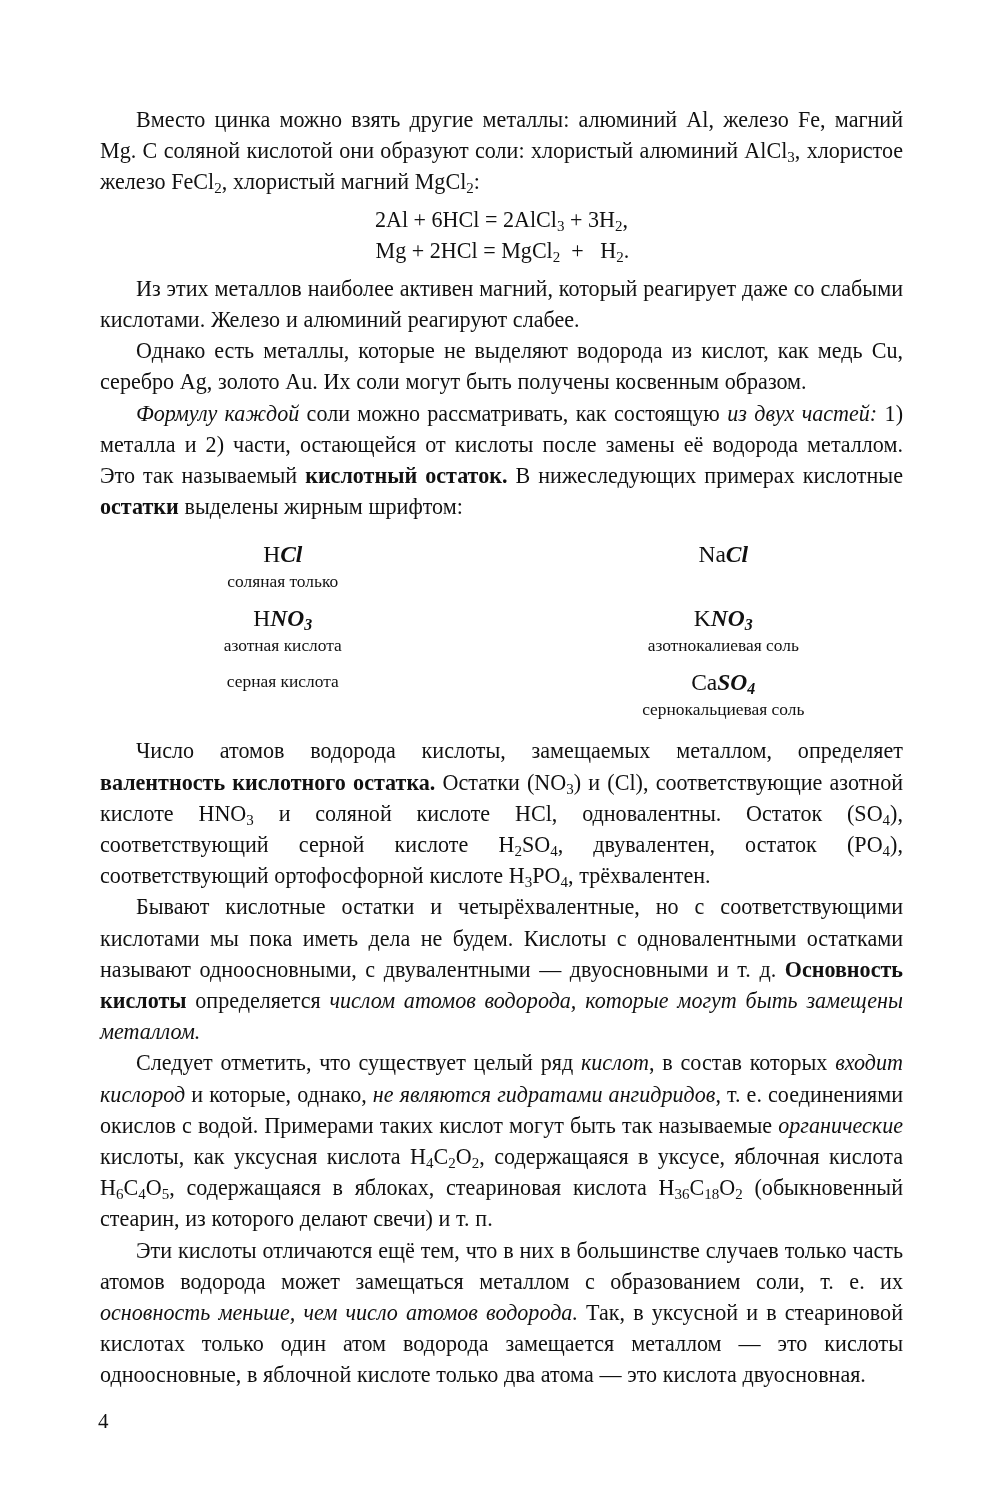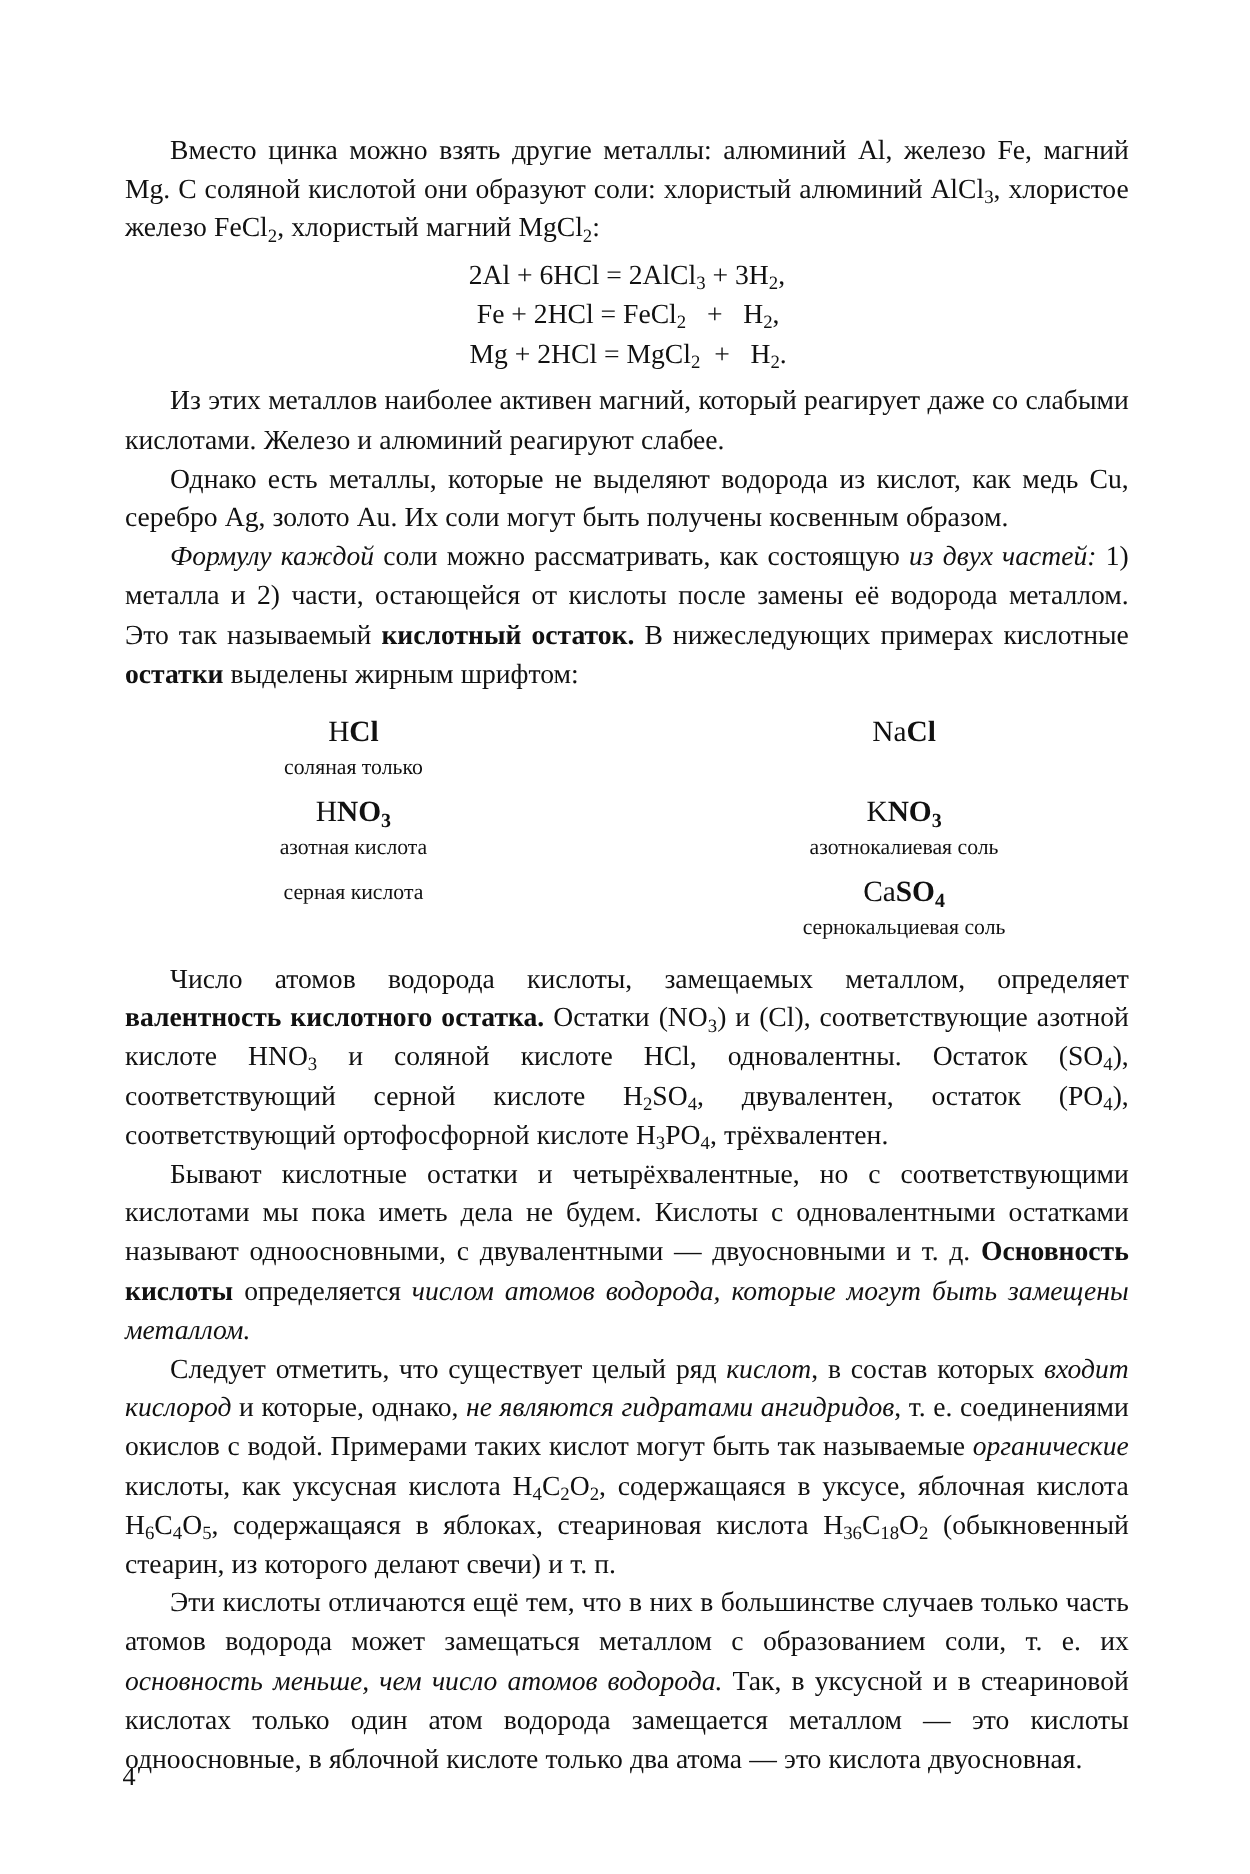--- a/index.html
+++ b/index.html
@@ -76,21 +76,21 @@
     text-align: center;
     box-sizing: border-box;
   }
   .formula-cell.left  { padding-right: 36px; }
   .formula-cell.right { padding-left: 42px; }
   .formula {
     font-size: 23.5px;
     line-height: 28px;
     white-space: nowrap;
   }
-  .formula .residue { font-weight: bold; }
+  .formula .residue { font-weight: bold; font-style: italic; }
   .caption {
     font-size: 17.4px;
     line-height: 23px;
     margin-top: 2px;
     white-space: nowrap;
   }
 
   .page-number {
     position: absolute;
     left: 98px;
@@ -104,21 +104,20 @@
 
 <div class="page">
 
   <div class="text-column">
 
     <p class="para"><span>Вместо цинка можно взять другие металлы: алюминий Al, железо Fe, магний Mg. С соляной кислотой они образуют соли: хлористый алюминий AlCl</span><sub>3</sub><span>, хлористое железо FeCl</span><sub>2</sub><span>, хлористый магний MgCl</span><sub>2</sub><span>:</span></p>
 
     <div class="eq-block">
       <div class="eq shift-1"><span>2Al + 6HCl = 2AlCl</span><sub>3</sub><span> + 3H</span><sub>2</sub><span>,</span></div>
 
-      <div class="eq shift-2"><span>Fe + 2HCl = FeCl</span><sub>2</sub><span>   +   H</span><sub>2</sub><span>,</span></div>
 
       <div class="eq shift-3"><span>Mg + 2HCl = MgCl</span><sub>2</sub><span>  +   H</span><sub>2</sub><span>.</span></div>
     </div>
 
     <p class="para">Из этих металлов наиболее активен магний, который реагирует даже со слабыми кислотами. Железо и алюминий реагируют слабее.</p>
 
     <p class="para">Однако есть металлы, которые не выделяют водорода из кислот, как медь Cu, серебро Ag, золото Au. Их соли могут быть получены косвенным образом.</p>
 
     <p class="para"><i>Формулу каждой</i><span> соли можно рассматривать, как состоящую </span><i>из двух частей:</i><span> 1) металла и 2) части, остающейся от кислоты после замены её водорода металлом. Это так называемый </span><b>кислотный остаток.</b><span> В нижеследующих примерах кислотные </span><b>остатки</b><span> выделены жирным шрифтом:</span></p>
 

